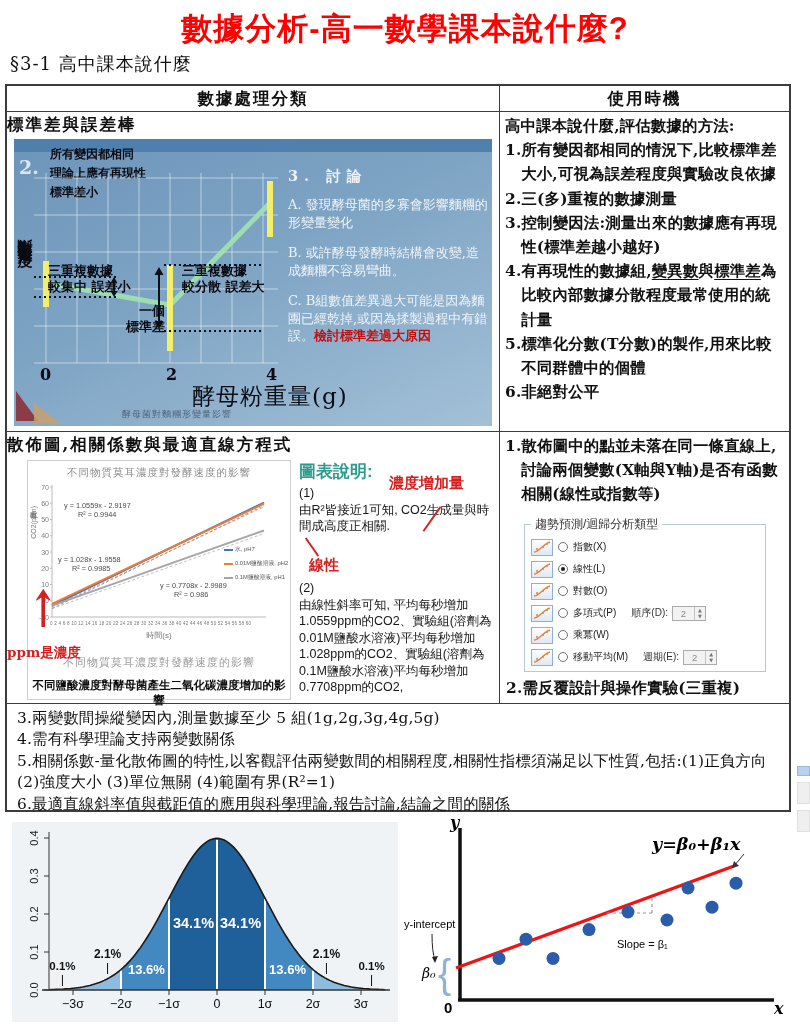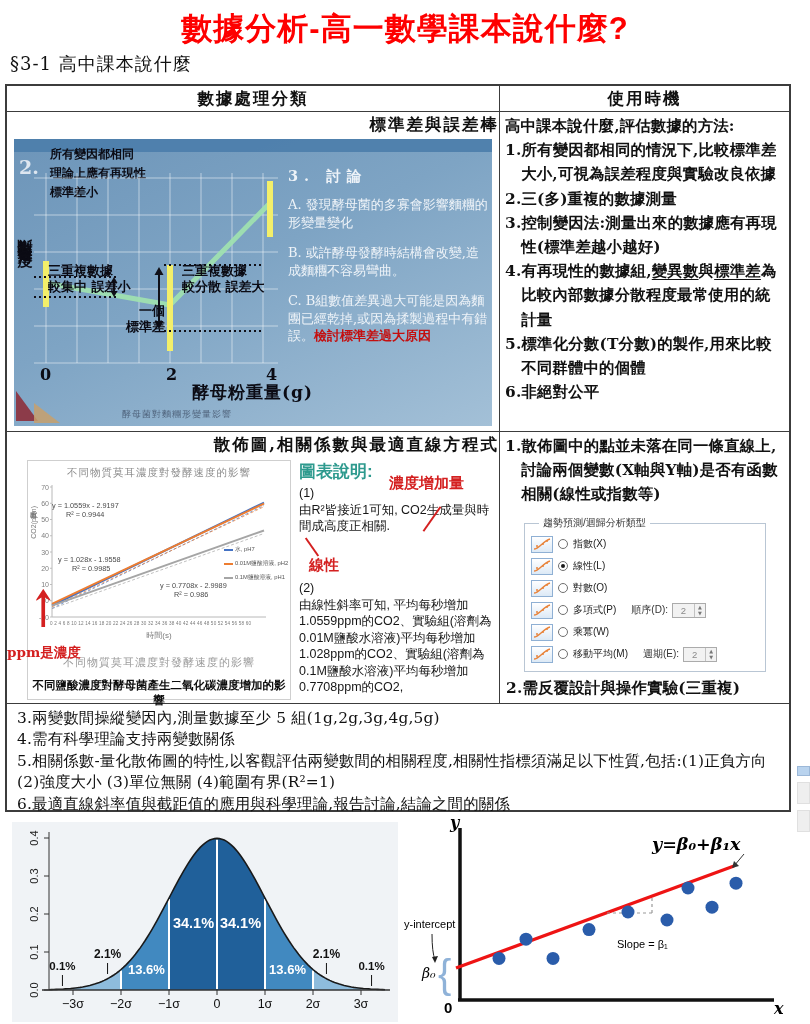--- a/index.html
+++ b/index.html
@@ -15,39 +15,39 @@
   
   .big-table{position:absolute;left:5px;top:84px;width:786px;height:728px;border:2px solid #3c3c3c}
   .trow{display:flex;border-bottom:1.5px solid #3c3c3c}
   .tcell-l{width:493px;border-right:1.5px solid #3c3c3c;position:relative}
   .tcell-r{flex:1;position:relative}
   .thead{height:26px}
   .thead .hc{display:flex;align-items:center;justify-content:center;font-weight:bold;font-size:16.5px;letter-spacing:2px}
   .row1{height:320px}
   .row2{height:272px}
   .row3{height:110px;border-bottom:none;position:relative}
-  .subhead{height:24px;text-align:right;font-weight:bold;font-size:16.5px;letter-spacing:2px;padding-top:2px}
+  .subhead{height:24px;text-align:left;font-weight:bold;font-size:16.5px;letter-spacing:2px;padding-top:2px}
 
   
   .rtext{padding:2px 5px 0 5px;font-size:15.4px;font-weight:600;line-height:24.2px;letter-spacing:.2px}
   .rtext .item{padding-left:1.05em;text-indent:-1.05em}
   .useg{text-decoration:underline;text-underline-offset:3px}
 
   
   .slide{position:absolute;left:7px;top:27px;width:478px;height:287px;
     background:linear-gradient(155deg,#6d95b9 0%,#7ea4c4 45%,#a3c0d7 100%);overflow:hidden}
   .slide-topbar{position:absolute;top:0;left:0;width:100%;height:13px;background:#4b7dab;opacity:.9}
   .slide-num{position:absolute;left:5px;top:17px;color:#e9eff6;font-size:19px;font-weight:bold;opacity:.9}
   .slide-note{position:absolute;left:36px;top:6px;font-size:12px;font-weight:bold;line-height:19px;color:#0b0b14}
   .slide-ylab{position:absolute;left:1px;top:88px;writing-mode:vertical-rl;font-size:15px;font-weight:bold;
     letter-spacing:2px;color:#0b0b14}
   .grp-label{position:absolute;font-size:13px;font-weight:bold;line-height:16px;color:#0b0b14;white-space:pre-line}
   .sd-label{position:absolute;left:112px;top:164px;font-size:13px;font-weight:bold;line-height:16px;color:#0b0b14;text-align:right;white-space:pre-line}
   .xtick{position:absolute;font-size:16px;font-weight:bold;color:#0b0b14}
-  .slide-xlab{position:absolute;left:178px;top:242px;font-size:17px;font-weight:bold;color:#0b0b14;letter-spacing:1px}
+  .slide-xlab{position:absolute;left:178px;top:242px;font-size:23px;font-weight:normal;color:#0b0b14;letter-spacing:1px}
   .slide-watermark{position:absolute;left:108px;top:269px;font-size:9px;color:#1a2238;opacity:.55;letter-spacing:1px}
   .tri1{position:absolute;left:2px;top:252px;width:0;height:0;border-left:22px solid #8c3b49;border-top:30px solid transparent}
   .tri2{position:absolute;left:20px;top:264px;width:0;height:0;border-left:26px solid #c7a06c;border-top:20px solid transparent;opacity:.85}
   .discussion{position:absolute;left:274px;top:28px;width:200px;color:#eef3f8}
   .disc-title{font-size:14.5px;font-weight:bold;letter-spacing:6px;margin-bottom:10px}
   .disc-item{font-size:13px;line-height:17.5px;margin-bottom:13px}
   .red-note{color:#c40f0f;font-weight:bold}
 
   
   .chartbox{position:absolute;left:20px;top:28px;width:264px;height:240px;border:1px solid #cfcfcf;background:#fff}
@@ -73,21 +73,21 @@
   .notes-p{font-size:12.5px;line-height:16.5px;color:#161616}
   .red-anno1{position:absolute;left:90px;top:14px;color:#d42020;font-size:15px;font-weight:bold;font-family:"DejaVu Serif",serif}
   .red-slash{position:absolute;left:118px;top:58px;width:30px;border-top:2.2px solid #d42020;transform:rotate(-55deg)}
   .red-anno2{position:absolute;left:10px;top:96px;color:#d42020;font-size:15px;font-weight:bold;font-family:"DejaVu Serif",serif}
   .red-arrow2{position:absolute;left:2px;top:86px;width:22px;border-top:2.2px solid #d42020;transform:rotate(55deg)}
   .notes-2{position:absolute;left:0;top:120px;width:198px}
 
   
   .dialog{position:absolute;left:24px;top:84px;width:242px;height:156px;background:#fff}
   fieldset{border:1px solid #b9c6d4;padding:3px 0 2px 6px;height:100%}
-  legend{font-family:Liberation Sans, sans-serif;font-size:10px;color:#333;padding:0 4px;margin-left:8px}
+  legend{font-family:Liberation Sans, sans-serif;font-size:12px;color:#333;padding:0 4px;margin-left:0}
   .opt-row{display:flex;align-items:center;height:22px;gap:5px}
   .opt-icon{width:22px;height:17px;border:1px solid #8fb0d4;background:linear-gradient(#ffffff,#dce9f6);flex:0 0 auto;display:flex;align-items:center;justify-content:center}
   .radio{width:10px;height:10px;border:1px solid #6f6f6f;border-radius:50%;background:#fff;position:relative;flex:0 0 auto}
   .opt-row.sel .radio::after{content:"";position:absolute;left:2px;top:2px;width:4px;height:4px;border-radius:50%;background:#1a1a1a}
   .opt-label{font-family:"Liberation Sans",sans-serif;font-size:10px;color:#1a1a1a}
   .opt-extra{display:flex;align-items:center;gap:4px;margin-left:10px}
   .extra-label{font-family:"Liberation Sans",sans-serif;font-size:10px;color:#333}
   .spin{width:34px;height:15px;border:1px solid #ababab;background:#f2f2f2;display:flex}
   .spin-val{flex:1;font-family:"Liberation Sans",sans-serif;font-size:9.5px;color:#8a8a8a;text-align:center;line-height:13px}
   .spin-btns{width:11px;border-left:1px solid #c2c2c2;display:flex;flex-direction:column;align-items:center;justify-content:center;font-size:5px;color:#777;line-height:6px}
@@ -250,21 +250,21 @@
               <line x1="22" y1="138" x2="24" y2="138" stroke="#b0b0b0" stroke-width="0.8"></line>
               <line x1="24" y1="6" x2="24" y2="138" stroke="#b8b8b8" stroke-width="1"></line>
               <line x1="24" y1="138" x2="238" y2="138" stroke="#b8b8b8" stroke-width="1"></line>
               <line x1="24" y1="126.49451250000001" x2="236" y2="23.544262499999988" stroke="#4472c4" stroke-width="2"></line>
               <line x1="24" y1="129.4945125" x2="236" y2="26.544262499999988" stroke="#4472c4" stroke-width="1" stroke-dasharray="3,2" opacity="0.7"></line>
               <line x1="24" y1="124.928175" x2="236" y2="24.698175000000006" stroke="#ed7d31" stroke-width="2"></line>
               <line x1="24" y1="127.928175" x2="236" y2="27.698175000000006" stroke="#ed7d31" stroke-width="1" stroke-dasharray="3,2" opacity="0.7"></line>
               <line x1="24" y1="126.62321250000001" x2="236" y2="51.47021249999999" stroke="#a5a5a5" stroke-width="2"></line>
               <line x1="24" y1="129.62321250000002" x2="236" y2="54.47021249999999" stroke="#a5a5a5" stroke-width="1" stroke-dasharray="3,2" opacity="0.7"></line>
             </svg>
-          <div class="eq" style="left:24px;top:40px">
+          <div class="eq" style="left:36px;top:40px">
             <div>y = 1.0559x - 2.9197</div>
               <div style="padding-left:14px">R² = 0.9944</div>
           </div>
           <div class="eq" style="left:30px;top:94px">
             <div>y = 1.028x - 1.9558</div>
               <div style="padding-left:14px">R² = 0.9985</div>
           </div>
           <div class="eq" style="left:132px;top:120px">
             <div>y = 0.7708x - 2.9989</div>
               <div style="padding-left:14px">R² = 0.986</div>

